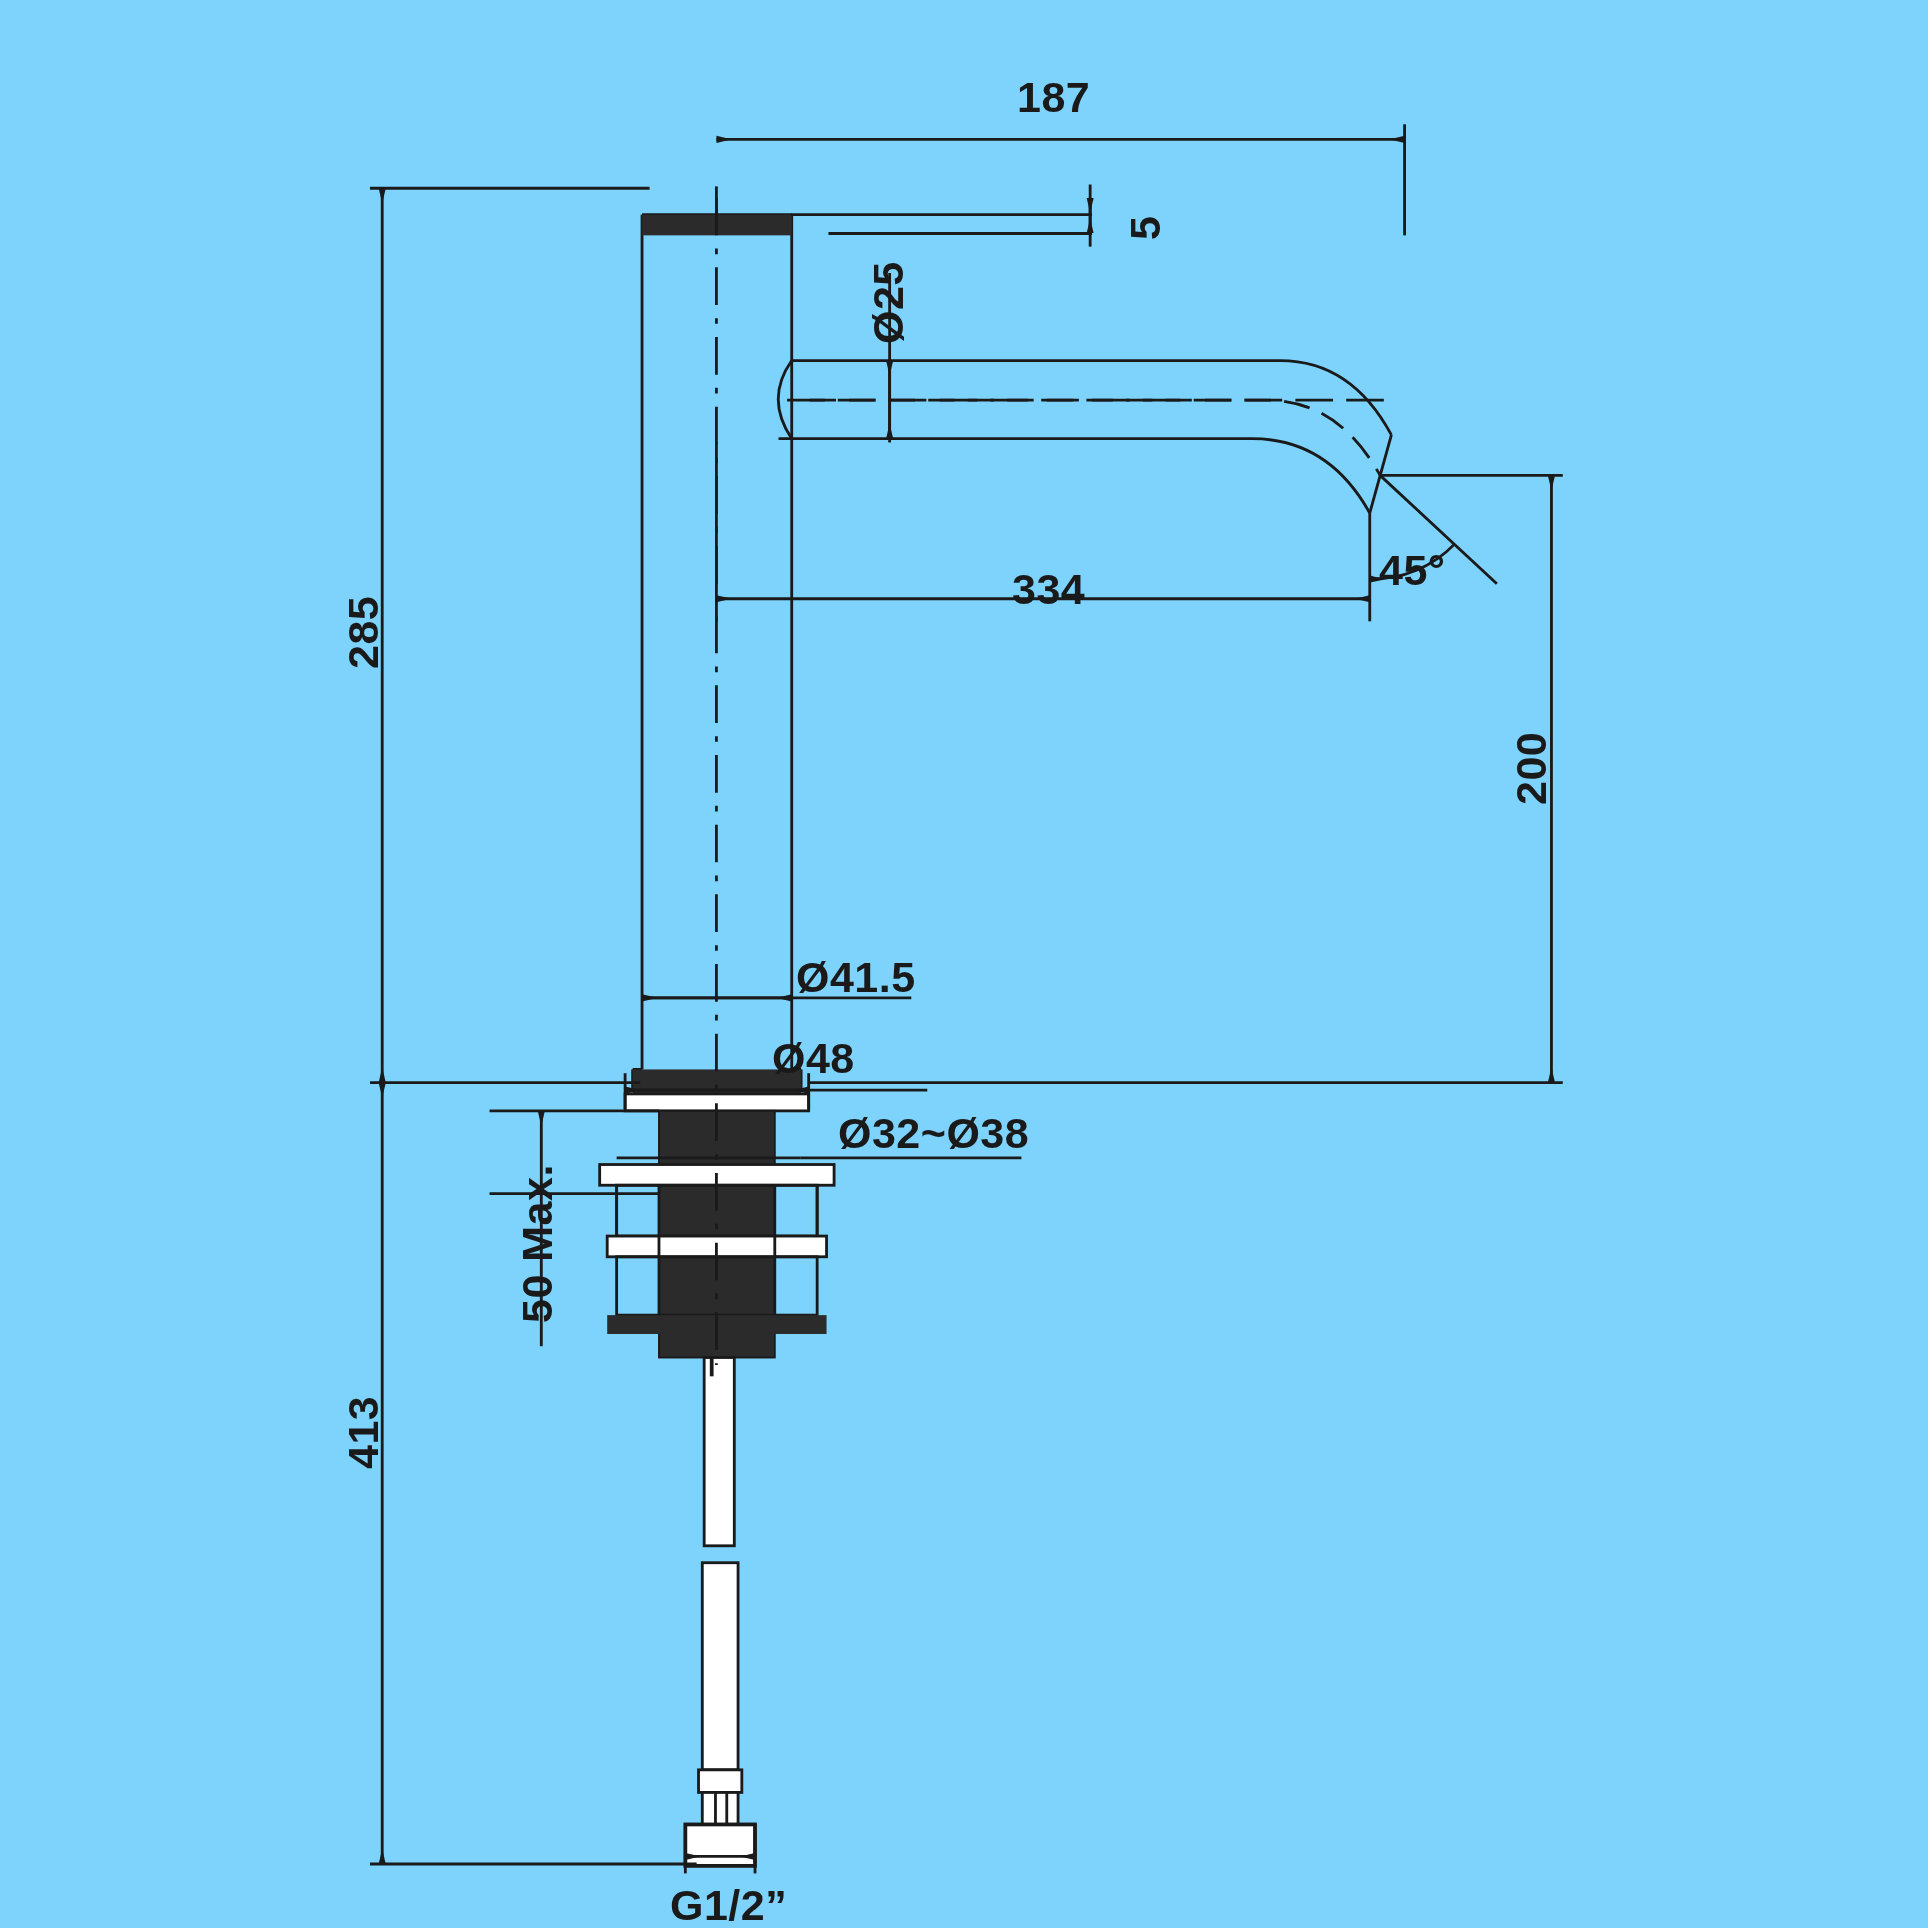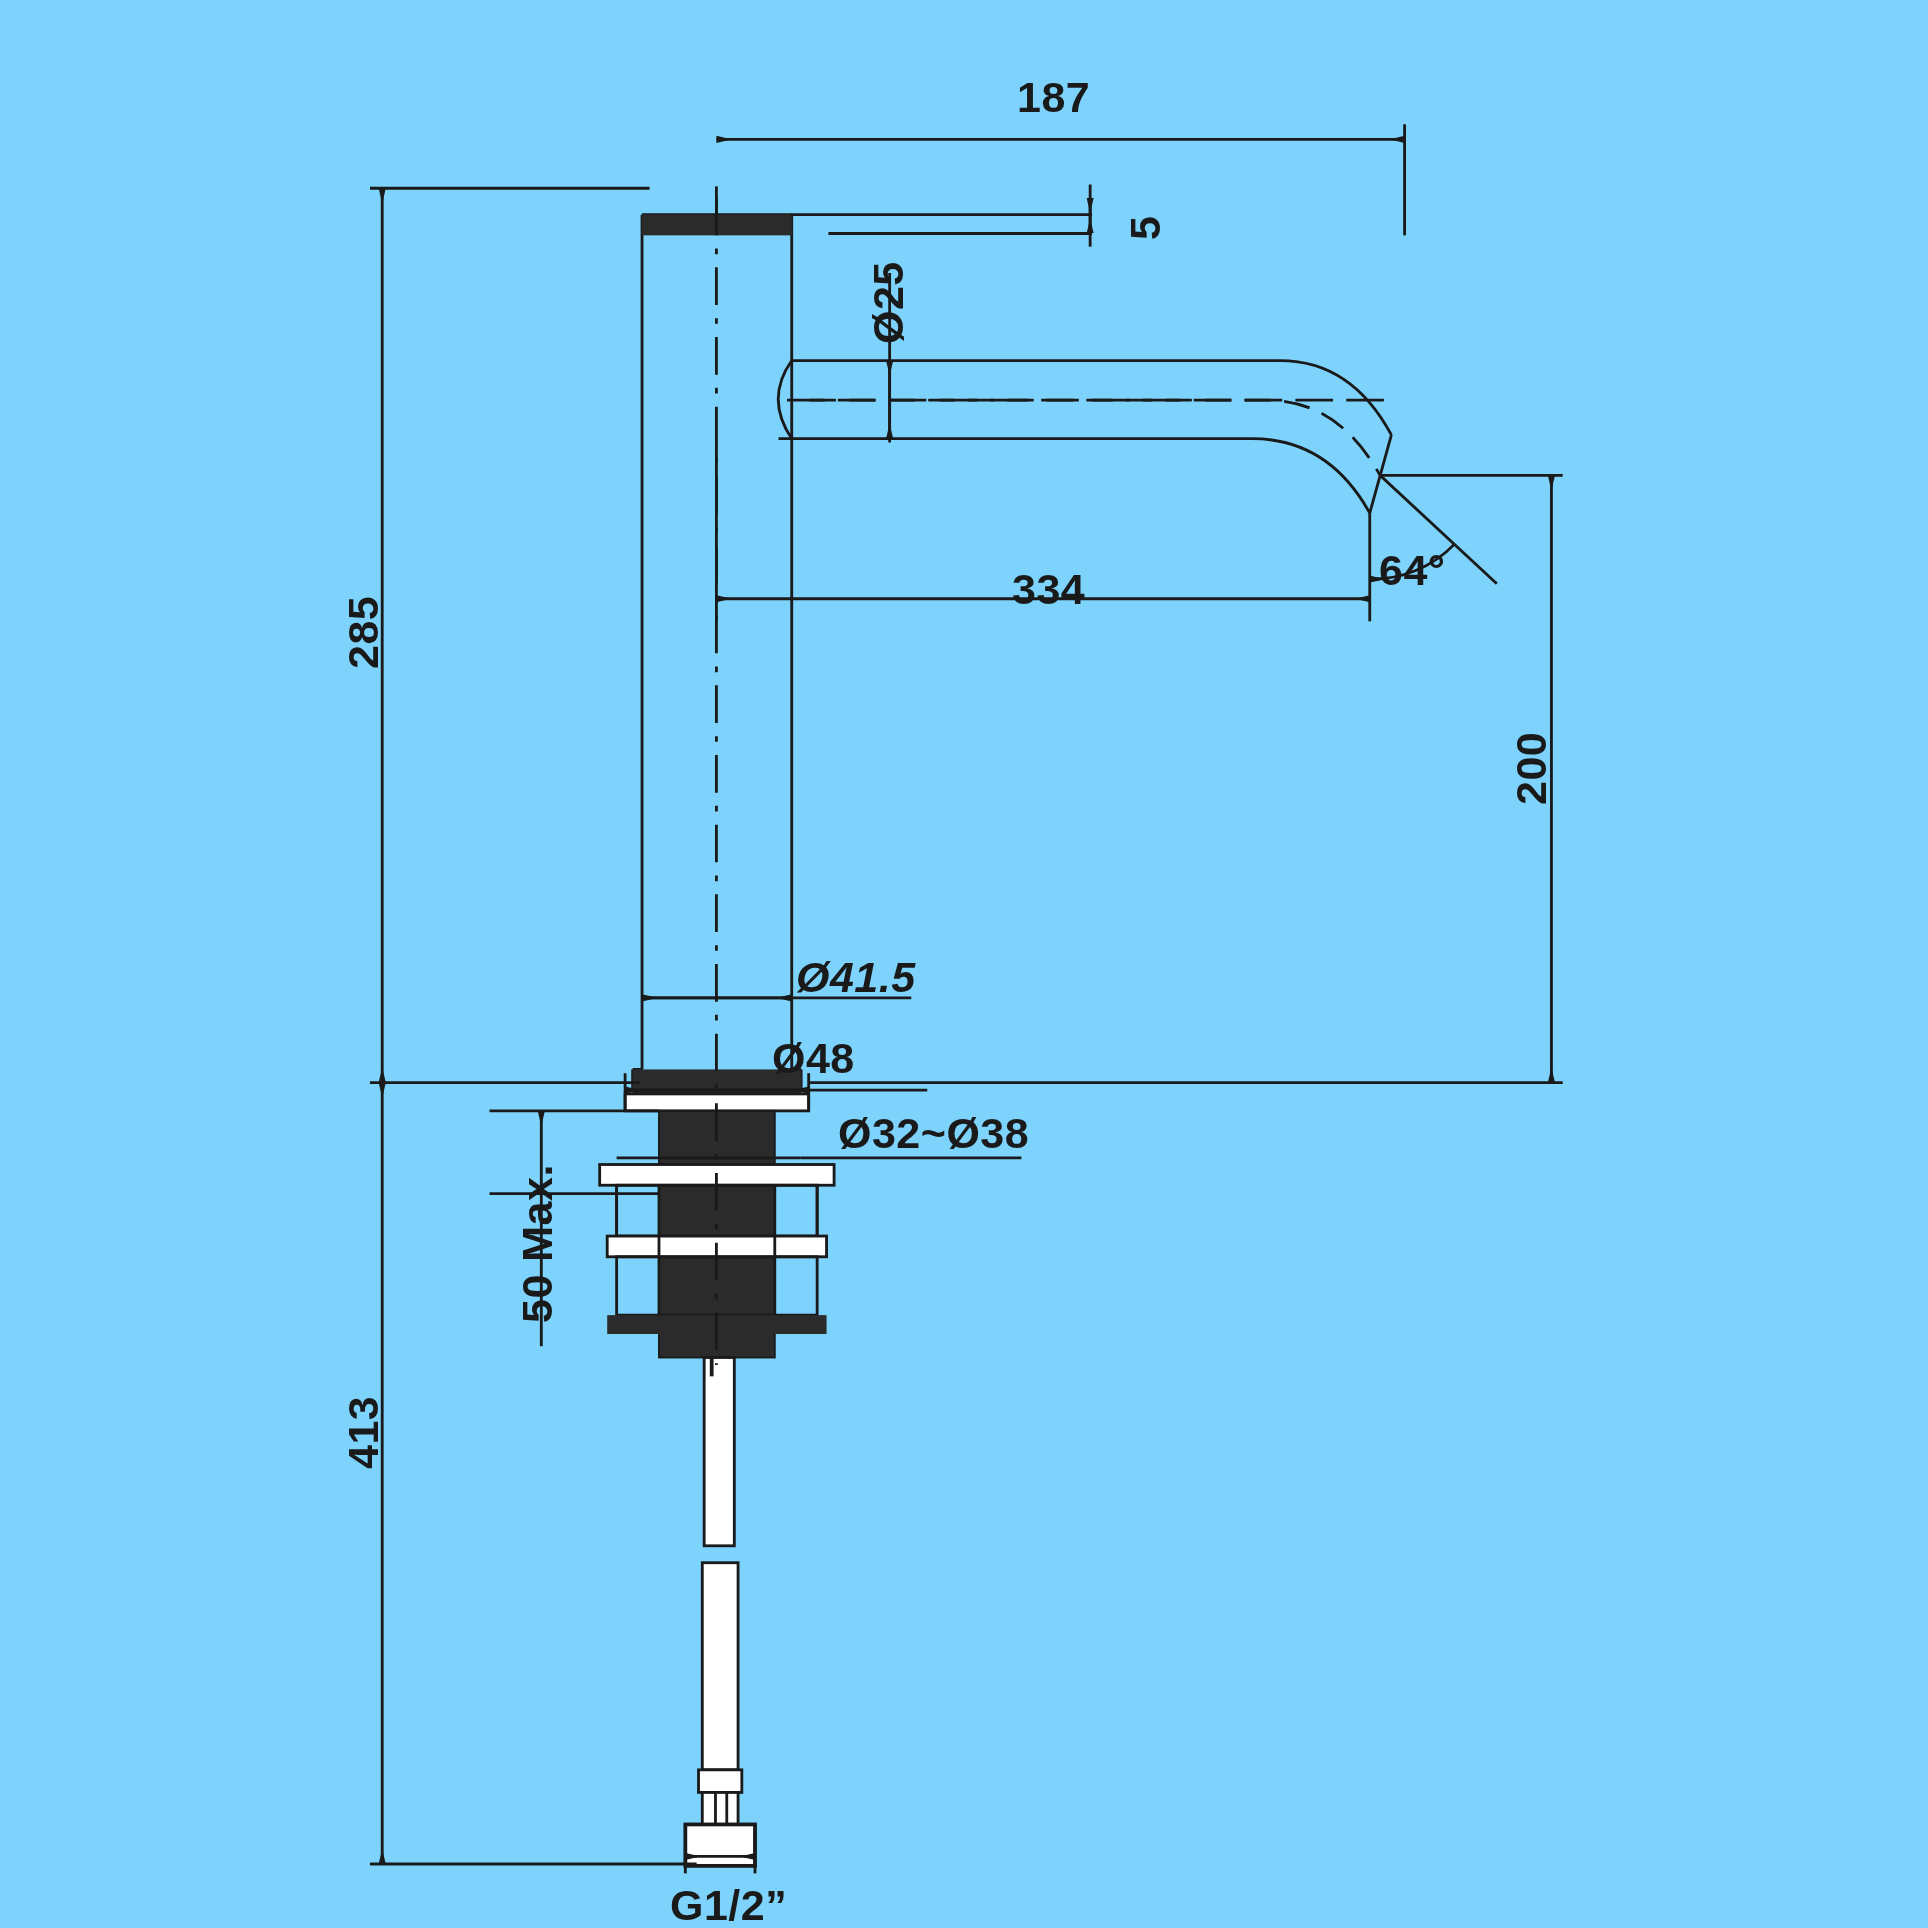--- a/index.html
+++ b/index.html
@@ -207,27 +207,27 @@
   </svg>
 
   <div class="dim-label" style="left:1017px; top:73px;">187</div>
 
   <div class="dim-label rot90" style="left:1121px; top:240px;">5</div>
 
   <div class="dim-label rot90" style="left:864px; top:344px;">Ø25</div>
 
   <div class="dim-label" style="left:1012px; top:565px;">334</div>
 
-  <div class="dim-label" style="left:1379px; top:546px;">64°</div>
+  <div class="dim-label" style="left:1379px; top:546px;">45°</div>
 
   <div class="dim-label rot90" style="left:339px; top:669px;">285</div>
 
   <div class="dim-label rot90" style="left:1507px; top:805px;">200</div>
 
-  <div class="dim-label" style="left:796px; top:953px;font-style:italic;">Ø41.5</div>
+  <div class="dim-label" style="left:796px; top:953px;">Ø41.5</div>
 
   <div class="dim-label" style="left:772px; top:1034px;">Ø48</div>
 
   <div class="dim-label" style="left:838px; top:1109px;">Ø32~Ø38</div>
 
   <div class="dim-label rot90" style="left:513px; top:1323px;">50 Max.</div>
 
   <div class="dim-label rot90" style="left:339px; top:1469px;">413</div>
 
   <div class="dim-label" style="left:670px; top:1881px;">G1/2”</div>

